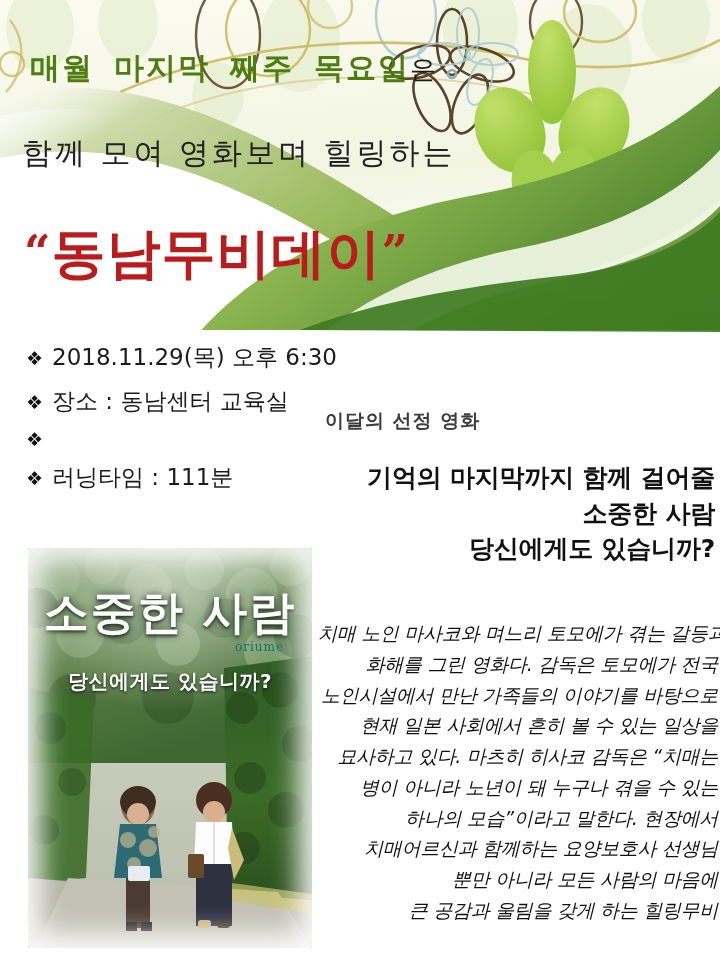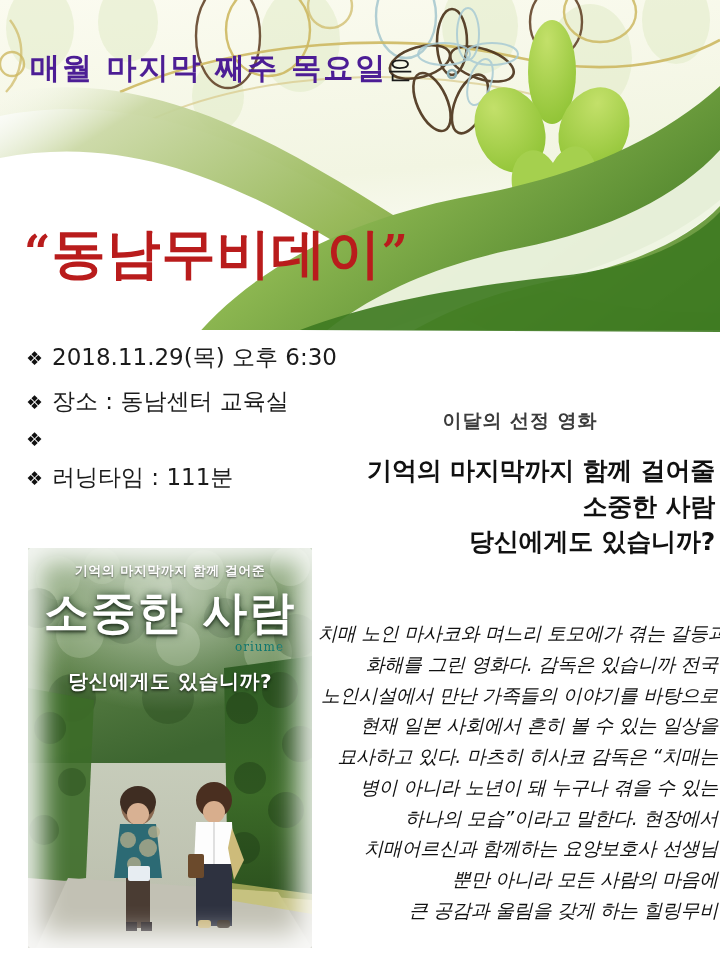--- a/index.html
+++ b/index.html
@@ -42,22 +42,23 @@
   .line-weekly {
     position: absolute;
     left: 30px;
     top: 48px;
     font-family: "DejaVu Serif", "Liberation Serif", serif;
     font-size: 30px;
     letter-spacing: 2px;
     white-space: nowrap;
   }
   .line-weekly .red {
-    color: #4c1d95;
-    font-weight: bold;
+    color: #4d7c0f;
+    font-weight: bold;
+    font-family: Liberation Mono, monospace;
   }
   .line-weekly .blk {
     color: #1a1a1a;
     font-weight: normal;
     font-size: 26px;
   }
 
   .line-sub {
     position: absolute;
     left: 22px;
@@ -175,26 +176,25 @@
   }
 
   
   .right-col {
     position: absolute;
     left: 325px;
     top: 408px;
     width: 390px;
   }
   .monthly-pick {
-    text-align: center;
     font-size: 19px;
     font-weight: bold;
     color: #3c3c3c;
     letter-spacing: 1px;
-    margin-bottom: 19px;
+    margin-bottom: 26px;
   }
   .headline {
     text-align: right;
     font-size: 25px;
     font-weight: bold;
     color: #111111;
     line-height: 1.42;
     letter-spacing: -0.2px;
   }
   .headline div { white-space: nowrap; }
@@ -319,20 +319,21 @@
                  L 720 332 Z" fill="#3f7b22" opacity=".92"></path>
       </g>
     </svg>
   </div>
 
   <div class="header-lines">
     <div class="line-weekly">
       <span class="red">매월 마지막 째주 목요일</span><span class="blk">은</span>
     </div>
 
+    <div class="line-sub">함께 모여 영화보며 힐링하는</div>
 
     <div class="line-title">
       <span class="q">“</span><span>동남무비데이</span><span class="q">”</span>
     </div>
   </div>
 
   <div class="info-list">
     <div class="info-row">
       <span class="info-bullet">❖</span>
       <span>2018.11.29(목)  오후  6:30</span>
@@ -446,40 +447,39 @@
           <rect x="168" y="316" width="36" height="62" fill="#2e3240"></rect>
           <rect x="170" y="372" width="13" height="8" rx="3" fill="#c9b67e"></rect>
           <rect x="189" y="372" width="13" height="8" rx="3" fill="#3a3026"></rect>
           <path d="M 204 280 L 216 312 L 206 332 L 200 300 Z" fill="#cdbb7a"></path>
           <rect x="160" y="306" width="16" height="24" rx="2" fill="#6b4a2c"></rect>
         </g>
 
         <rect width="284" height="400" fill="none"></rect>
       </svg>
 
-      <div class="poster-tagline">기억의 마지막까지 함께 걸어준</div>
       <div class="poster-title">소중한 사람</div>
       <div class="poster-romaji">oriume</div>
       <div class="poster-question">당신에게도 있습니까?</div>
       <div class="vignette"></div>
     </div>
   </div>
 
   <div class="right-col">
     <div class="monthly-pick">이달의 선정 영화</div>
     <div class="headline">
       <div>기억의 마지막까지 함께 걸어줄</div>
       <div>소중한 사람</div>
       <div>당신에게도 있습니까?</div>
     </div>
   </div>
 
   <div class="synopsis">
     <div>치매 노인 마사코와 며느리 토모에가 겪는 갈등과</div>
-    <div>화해를 그린 영화다. 감독은 있습니까 전국</div>
+    <div>화해를 그린 영화다. 감독은 토모에가 전국</div>
     <div>노인시설에서 만난 가족들의 이야기를 바탕으로</div>
     <div>현재 일본 사회에서 흔히 볼 수 있는 일상을</div>
     <div>묘사하고 있다. 마츠히 히사코 감독은 “치매는</div>
     <div>병이 아니라 노년이 돼 누구나 겪을 수 있는</div>
     <div>하나의 모습”이라고 말한다. 현장에서</div>
     <div>치매어르신과 함께하는 요양보호사 선생님</div>
     <div>뿐만 아니라 모든 사람의 마음에</div>
     <div>큰 공감과 울림을 갖게 하는 힐링무비</div>
   </div>
 

